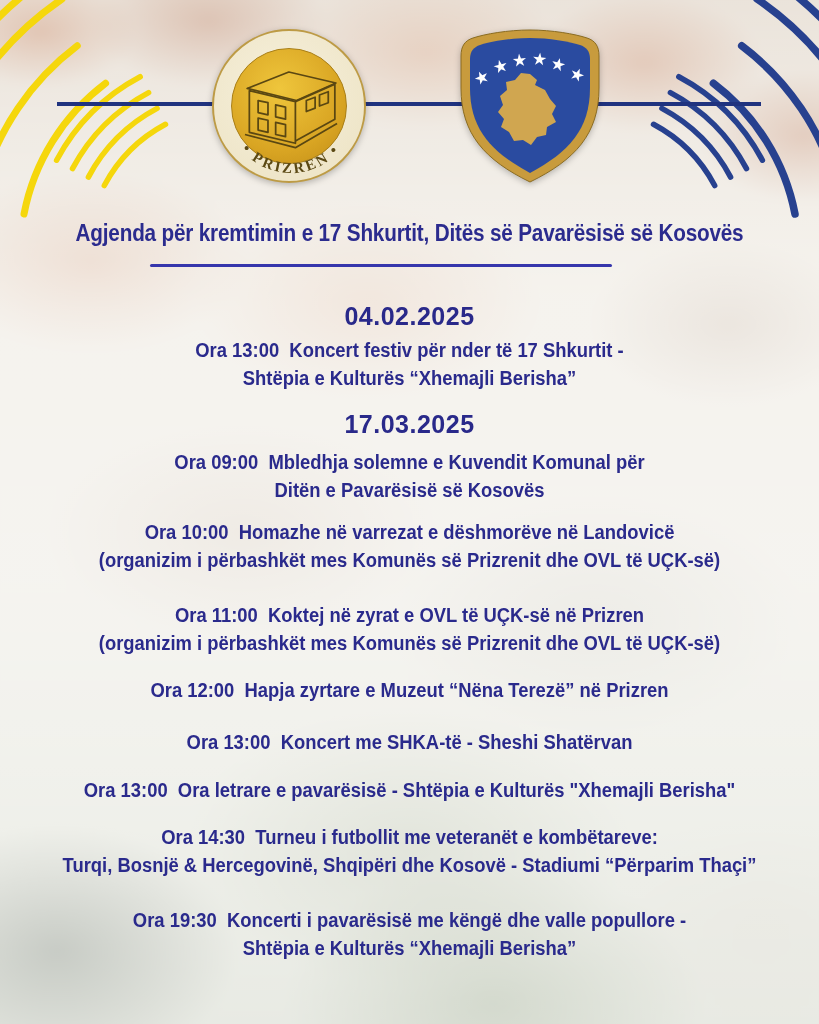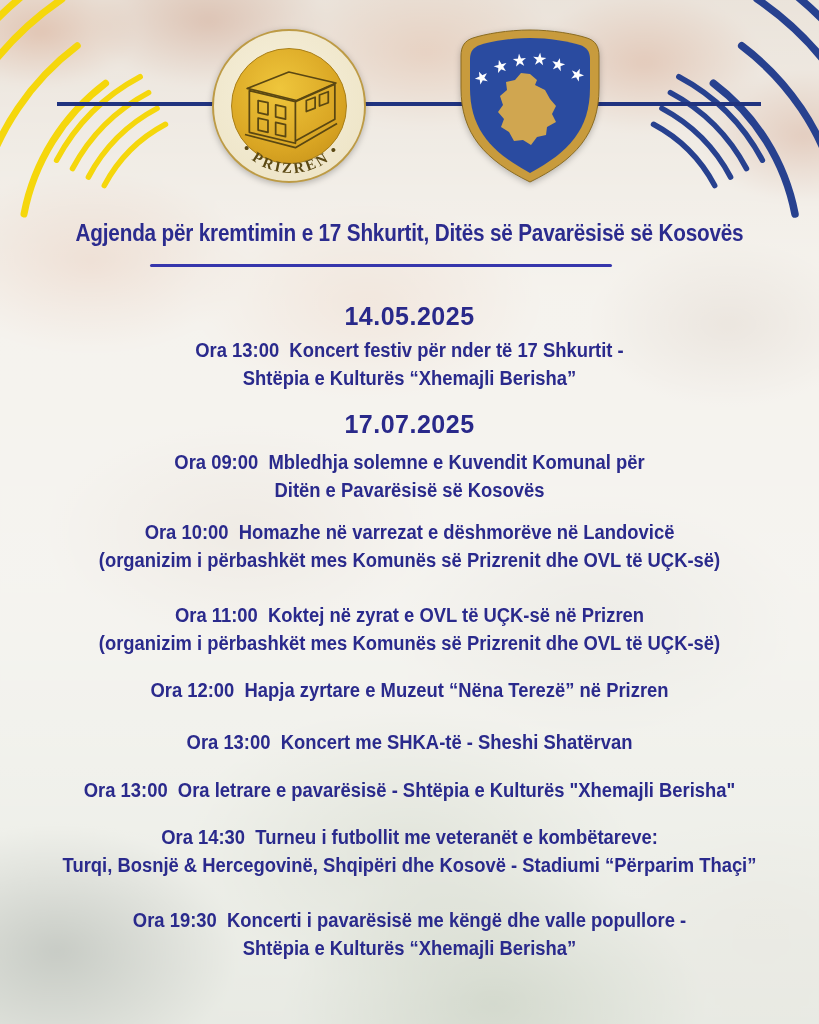--- a/index.html
+++ b/index.html
@@ -137,25 +137,25 @@
     <text class="star" x="82" y="39" text-anchor="middle" transform="rotate(5 82 39)">★</text>
     <text class="star" x="100" y="44" text-anchor="middle" transform="rotate(14 100 44)">★</text>
     <text class="star" x="118" y="54" text-anchor="middle" transform="rotate(23 118 54)">★</text>
     <path d="M73,48 L80,54 L78,59 L88,64 L93,73 L99,80 L95,88 L99,96 L90,101 L89,109 L80,111 L74,119 L66,114 L57,115 L52,106 L44,101 L47,93 L41,86 L46,79 L43,70 L50,64 L49,56 L58,54 L64,47 Z" fill="#d0a650"></path>
   </svg>
 
   <div class="title">Agjenda për kremtimin e 17 Shkurtit, Ditës së Pavarësisë së Kosovës</div>
   <div class="title-underline"></div>
 
   <main>
-    <div class="line date" style="top:302px">14.05.2025</div>
+    <div class="line date" style="top:302px">04.02.2025</div>
     <div class="line" style="top:339px">Ora 13:00  Koncert festiv për nder të 17 Shkurtit -</div>
     <div class="line" style="top:367px">Shtëpia e Kulturës “Xhemajli Berisha”</div>
 
-    <div class="line date" style="top:410px">17.07.2025</div>
+    <div class="line date" style="top:410px">17.03.2025</div>
     <div class="line" style="top:451px">Ora 09:00  Mbledhja solemne e Kuvendit Komunal për</div>
     <div class="line" style="top:479px">Ditën e Pavarësisë së Kosovës</div>
 
     <div class="line" style="top:521px">Ora 10:00  Homazhe në varrezat e dëshmorëve në Landovicë</div>
     <div class="line" style="top:549px">(organizim i përbashkët mes Komunës së Prizrenit dhe OVL të UÇK-së)</div>
 
     <div class="line" style="top:604px">Ora 11:00  Koktej në zyrat e OVL të UÇK-së në Prizren</div>
     <div class="line" style="top:632px">(organizim i përbashkët mes Komunës së Prizrenit dhe OVL të UÇK-së)</div>
 
     <div class="line" style="top:679px">Ora 12:00  Hapja zyrtare e Muzeut “Nëna Terezë” në Prizren</div>

